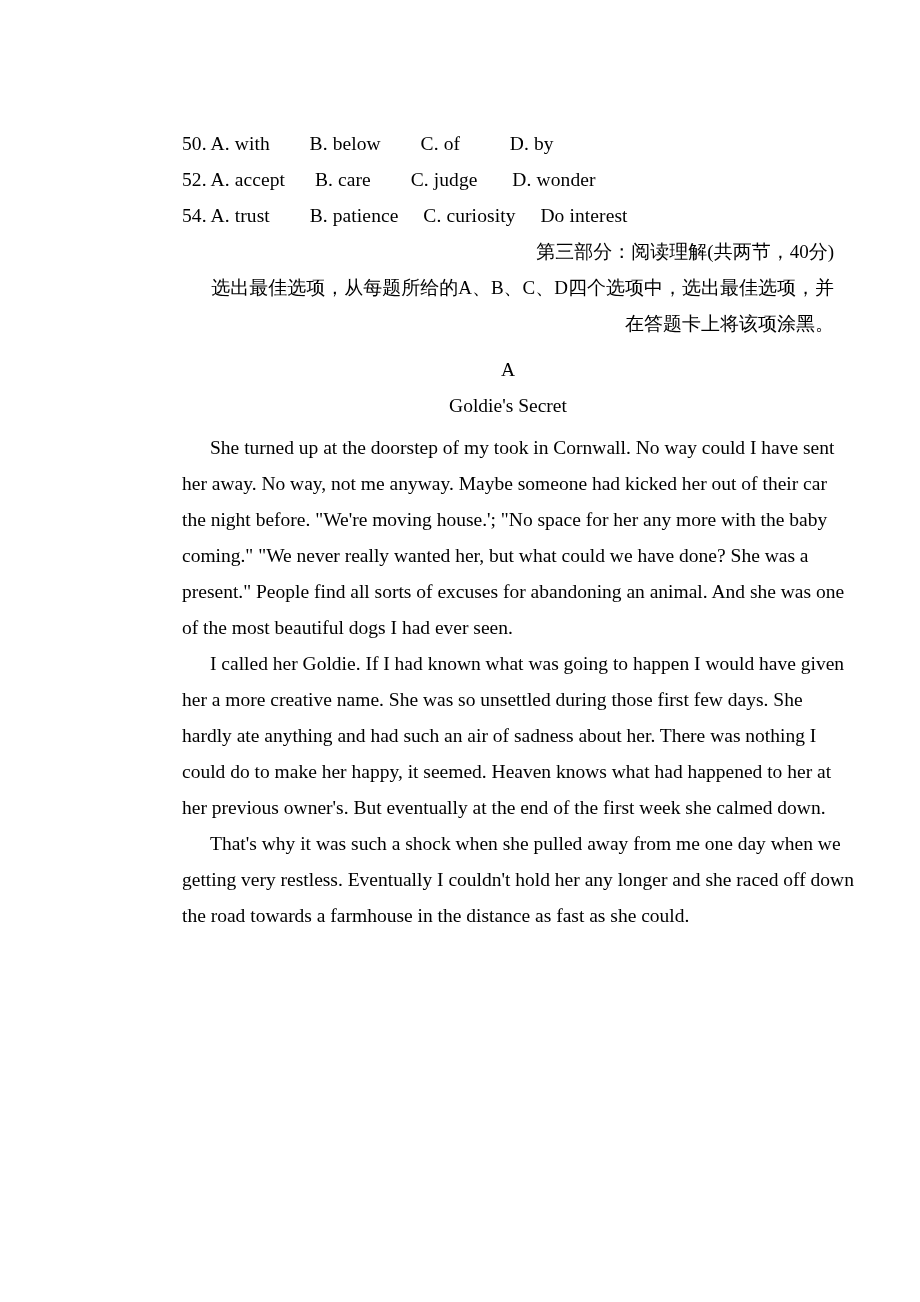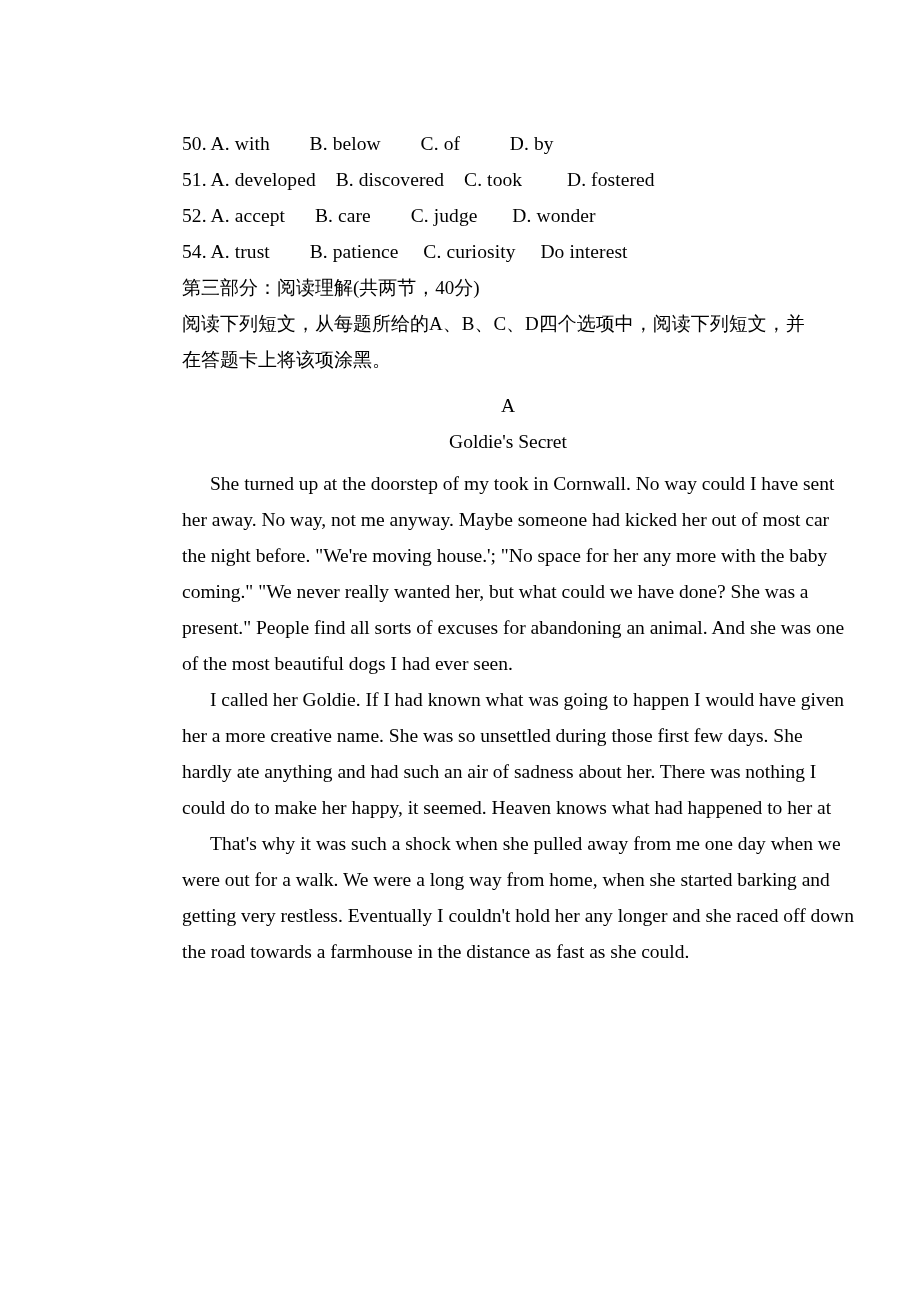--- a/index.html
+++ b/index.html
@@ -44,20 +44,21 @@
     white-space: pre;
     letter-spacing: 0.1px;
   }
 
   
   .cn-line {
     height: 36px;
     line-height: 36px;
     font-size: 19px;
     white-space: pre;
+    text-align: right;
   }
 
   
   .center-line {
     height: 36px;
     line-height: 36px;
     font-size: 19.5px;
     text-align: center;
     width: 652px;
   }
@@ -84,51 +85,50 @@
 
   .spacer-6 { height: 6px; }
 </style>
 </head>
 <body>
 
 <div class="page">
   <div class="content">
 
     <div class="mcq-row">50. A. with        B. below        C. of          D. by</div>
-    <div class="mcq-row">51. A. developed    B. discovered    C. took         D. fostered</div>
     <div class="mcq-row">52. A. accept      B. care        C. judge       D. wonder</div>
     <div class="mcq-row">54. A. trust        B. patience     C. curiosity     Do interest</div>
 
     <div class="cn-line">第三部分：阅读理解(共两节，40分)</div>
 
-    <div class="cn-line">阅读下列短文，从每题所给的A、B、C、D四个选项中，阅读下列短文，并</div>
+    <div class="cn-line">选出最佳选项，从每题所给的A、B、C、D四个选项中，选出最佳选项，并</div>
     <div class="cn-line">在答题卡上将该项涂黑。</div>
 
     <div class="center-line heading-a">A</div>
     <div class="center-line">Goldie's Secret</div>
 
     <div class="spacer-6"></div>
 
     <div class="para">
       <div class="line indent">She turned up at the doorstep of my took in Cornwall. No way could I have sent</div>
-      <div class="line">her away. No way, not me anyway. Maybe someone had kicked her out of most car</div>
+      <div class="line">her away. No way, not me anyway. Maybe someone had kicked her out of their car</div>
       <div class="line">the night before. "We're moving house.'; "No space for her any more with the baby</div>
       <div class="line">coming." "We never really wanted her, but what could we have done? She was a</div>
       <div class="line">present." People find all sorts of excuses for abandoning an animal. And she was one</div>
       <div class="line">of the most beautiful dogs I had ever seen.</div>
     </div>
 
     <div class="para">
       <div class="line indent">I called her Goldie. If I had known what was going to happen I would have given</div>
       <div class="line">her a more creative name. She was so unsettled during those first few days. She</div>
       <div class="line">hardly ate anything and had such an air of sadness about her. There was nothing I</div>
       <div class="line">could do to make her happy, it seemed. Heaven knows what had happened to her at</div>
+      <div class="line">her previous owner's. But eventually at the end of the first week she calmed down.</div>
     </div>
 
     <div class="para">
       <div class="line indent">That's why it was such a shock when she pulled away from me one day when we</div>
-      <div class="line">were out for a walk. We were a long way from home, when she started barking and</div>
       <div class="line">getting very restless. Eventually I couldn't hold her any longer and she raced off down</div>
       <div class="line">the road towards a farmhouse in the distance as fast as she could.</div>
     </div>
 
   </div>
 </div>
 
 </body></html>

